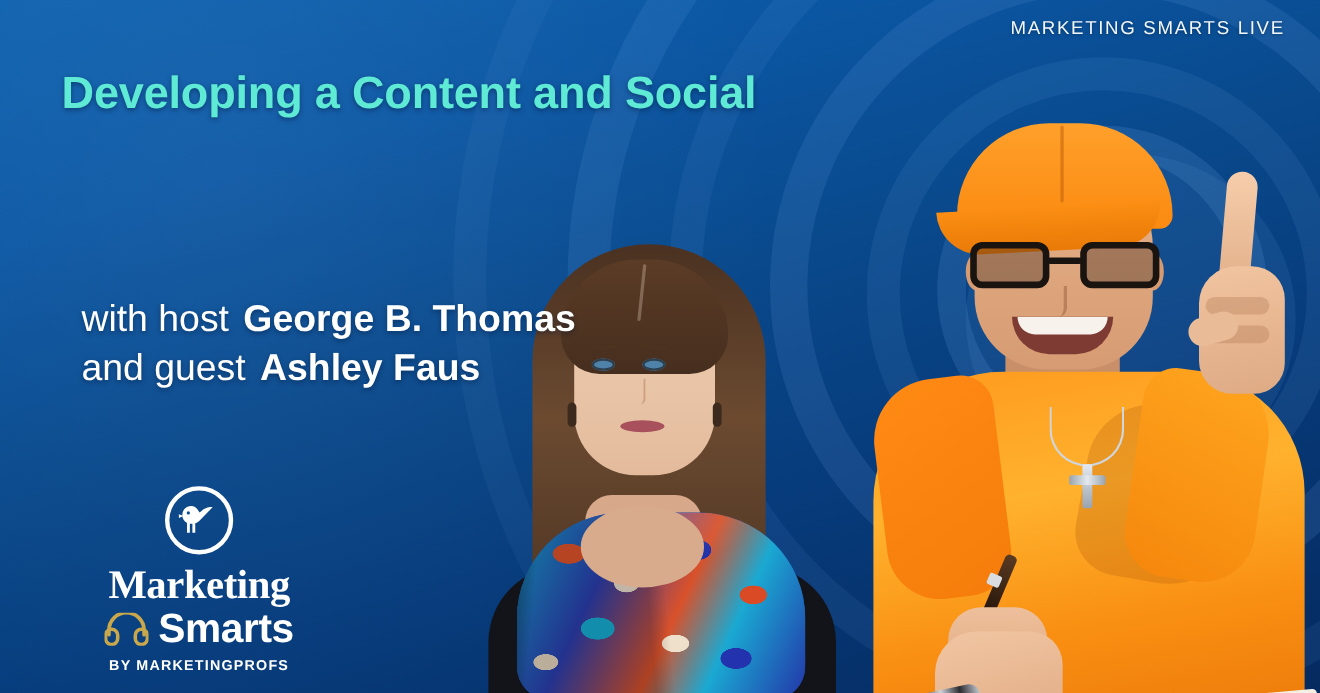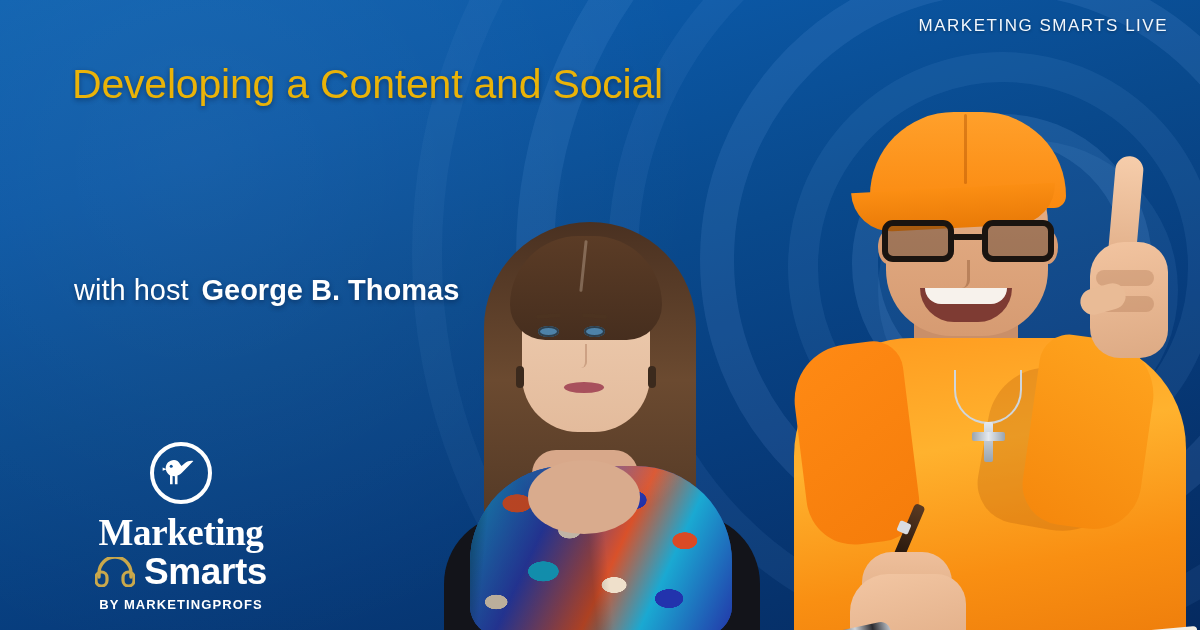--- a/index.html
+++ b/index.html
@@ -46,33 +46,33 @@
   
   .live-label {
     position:absolute; right:32px; top:16px;
     font-size:17px; letter-spacing:1.5px; color:#f2f7fd; font-weight:400;
     text-shadow:0 1px 3px rgba(0,0,0,0.35);
     white-space:nowrap;
   }
 
   
   .title {
-    position:absolute; left:72px; top:58px; width:730px;
-    font-size:41px; font-weight:400; line-height:52px; color:#eab308;
+    position:absolute; left:56px; top:58px; width:730px;
+    font-size:41px; font-weight:700; line-height:52px; color:#5eead4;
     letter-spacing:-0.2px;
     text-shadow:0 2px 5px rgba(0,20,50,0.45);
   }
   .title .tline { display:block; white-space:nowrap; }
 
   
   .credits {
     position:absolute; left:74px; top:268px;
     color:#ffffff; text-shadow:0 2px 5px rgba(0,20,50,0.45);
   }
-  .credit-row { font-size:29px; line-height:44px; white-space:nowrap; font-weight:400; }
+  .credit-row { font-size:34px; line-height:44px; white-space:nowrap; font-weight:400; }
   .credit-row .nm { font-weight:700; margin-left:13px; }
 
   
   .logo { position:absolute; left:66px; top:440px; width:230px; }
   .logo-mark { margin:0 auto 7px; width:66px; height:66px; display:block; }
   .logo-word {
     text-align:center; color:#ffffff; font-weight:700;
     letter-spacing:-0.4px; line-height:39px;
   }
   .logo-word .w1 { font-size:37px; display:block;font-family:Liberation Serif, serif; }
@@ -313,20 +313,23 @@
   <div class="live-label">MARKETING SMARTS LIVE</div>
 
   <div class="title">
     <span class="tline">Developing a Content and Social</span>
   </div>
 
   <div class="credits">
     <div class="credit-row">
       <span>with host</span><span class="nm">George B. Thomas</span>
     </div>
+    <div class="credit-row">
+      <span>and guest</span><span class="nm">Ashley Faus</span>
+    </div>
   </div>
 
   <div class="logo">
 
     <svg class="logo-mark" viewBox="0 0 66 66">
       <circle cx="33" cy="33" r="29" fill="none" stroke="#ffffff" stroke-width="4"></circle>
       <path d="M26 20c-4.6 0-8.3 3.6-8.3 8.1 0 3.2 1.7 5.9 4.3 7.3v8.9h2.6v-8.2c.5.1 1 .1 1.4.1h.9v8.1h2.6V35.6c1.9-.6 3.6-1.8 4.9-3.4l11-11.2c-3-.6-6 .2-8.3 2l-3.6 2.9-1.2-1.5C30.8 21.3 28.5 20 26 20z" fill="#ffffff"></path>
       <circle cx="23.2" cy="26.3" r="1.5" fill="#0b4f96"></circle>
       <path d="M14.6 27.6l4.2 1.6-4.2 1.6z" fill="#ffffff"></path>
     </svg>

